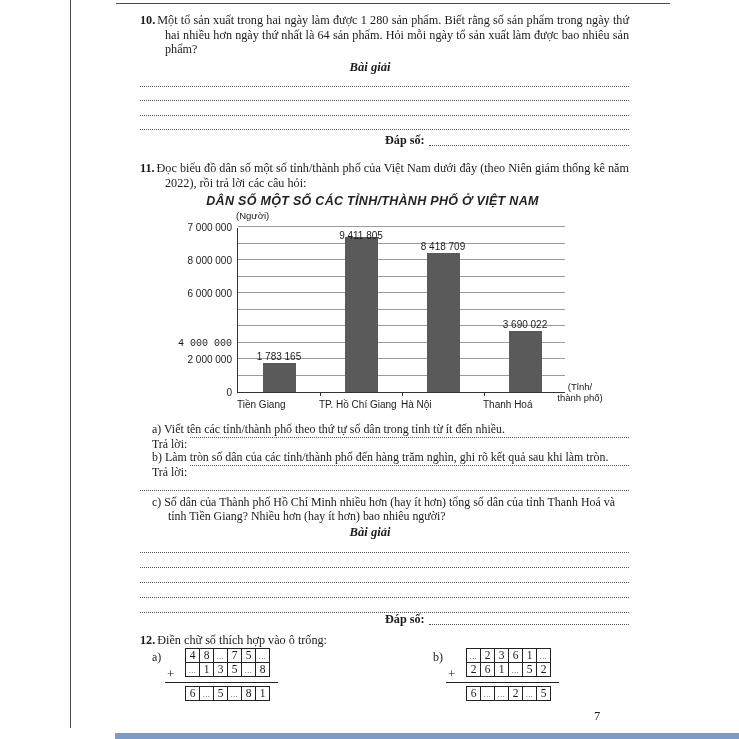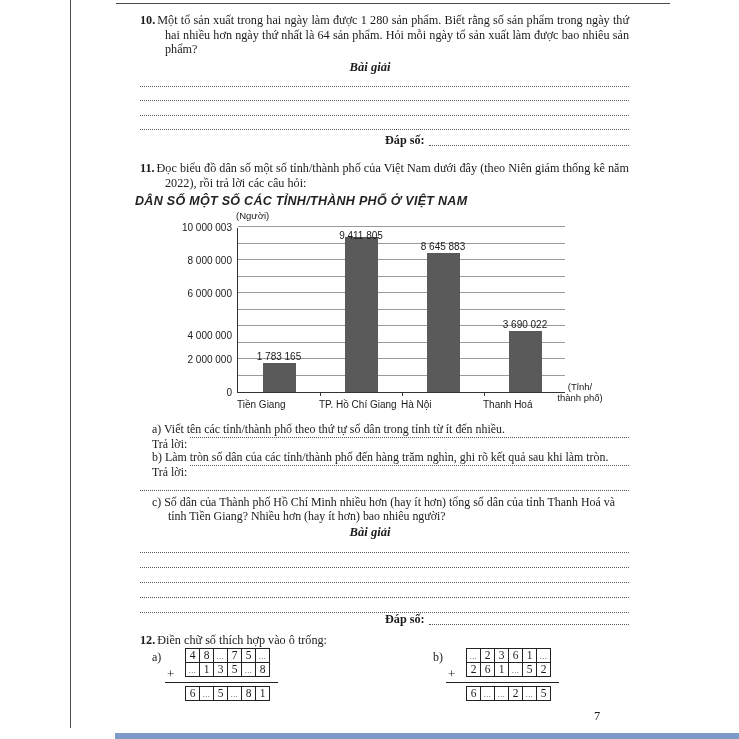--- a/index.html
+++ b/index.html
@@ -13,21 +13,21 @@
   .center-label{font-weight:bold;font-style:italic;font-size:12.6px;text-align:center}
   .dotline{border-bottom:1px dotted #555}
   .ansrow{display:flex;align-items:flex-end;font-size:12.2px}
   .ansrow .lbl{font-weight:bold;padding-right:4px;white-space:nowrap}
   .dotfill{flex:1;border-bottom:1px dotted #555;margin-bottom:2px}
   .qline{font-size:11.9px;line-height:13.5px;white-space:nowrap}
   .qwrap{font-size:11.9px;line-height:13.8px;text-indent:-16px;padding-left:16px}
   .trarow{display:flex;align-items:flex-start;font-size:11.9px}
   .trarow .lbl{padding-right:3px;white-space:nowrap}
   
-  .chart-title{font-family:"Liberation Sans",sans-serif;font-weight:bold;font-style:italic;font-size:12.5px;letter-spacing:.3px;color:#222}
+  .chart-title{font-family:"Liberation Sans",sans-serif;font-weight:bold;font-style:italic;font-size:12.5px;letter-spacing:.3px;text-align:center;color:#222}
   .unit{font-family:"Liberation Sans",sans-serif;font-size:9.5px;color:#1b1b1b}
   .plot{position:absolute;border-left:1px solid #333;border-bottom:1px solid #333}
   .gridline{position:absolute;left:0;width:100%;height:1px;background:#9a9a9a}
   .bar{position:absolute;bottom:0;width:33px}
   .bar-label{position:absolute;text-align:center;font-family:"Liberation Sans",sans-serif;font-size:10px;color:#1b1b1b}
   .xtick{position:absolute;top:100%;width:1px;height:4px;background:#333}
   .ylab{position:absolute;width:100%;text-align:right;font-family:"Liberation Sans",sans-serif;font-size:10px;color:#1b1b1b;line-height:12px}
   .cats{position:absolute;display:flex}
   .cat{width:82px;text-align:left;font-family:"Liberation Sans",sans-serif;font-size:10px;color:#1b1b1b}
   .axis-note{position:absolute;font-family:"Liberation Sans",sans-serif;font-size:9.5px;line-height:11px;text-align:center;color:#1b1b1b}
@@ -66,44 +66,44 @@
   <span class="dotfill"></span>
 </div>
 
 <div class="abs prob" style="left:140px;top:161px;width:489px">
   <span class="num">11.</span><span>Đọc biểu đồ dân số một số tỉnh/thành phố của Việt Nam dưới đây (theo Niên giám thống kê năm 2022), rồi trả lời các câu hỏi:</span>
 </div>
 
 <div class="abs chart-title" style="left:135px;top:194px;width:475px">DÂN SỐ MỘT SỐ CÁC TỈNH/THÀNH PHỐ Ở VIỆT NAM</div>
 <div class="abs unit" style="left:236px;top:210px">(Người)</div>
 <div class="abs" style="left:148px;top:228px;width:84px;height:165px">
-    <div class="ylab" style="top: -6px;">10 000 003</div>
+    <div class="ylab" style="top: -6px;">7 000 000</div>
     <div class="ylab" style="top: 27px;">8 000 000</div>
     <div class="ylab" style="top: 60px;">6 000 000</div>
-    <div class="ylab" style="top: 102px;">4 000 000</div>
+    <div class="ylab" style="top: 110px; font-family: Liberation Mono, monospace;">4 000 000</div>
     <div class="ylab" style="top: 126px;">2 000 000</div>
     <div class="ylab" style="top: 159px;">0</div>
   </div>
 <div class="plot" style="left:237px;top:228px;width:328px;height:165px">
     <div class="gridline" style="bottom: 16.5px;"></div>
     <div class="gridline" style="bottom: 33px;"></div>
     <div class="gridline" style="bottom: 49.5px;"></div>
     <div class="gridline" style="bottom: 66px;"></div>
     <div class="gridline" style="bottom: 82.5px;"></div>
     <div class="gridline" style="bottom: 99px;"></div>
     <div class="gridline" style="bottom: 115.5px;"></div>
     <div class="gridline" style="bottom: 132px;"></div>
     <div class="gridline" style="bottom: 148.5px;"></div>
     <div class="gridline" style="bottom: 165px;"></div>
     <div class="bar" style="left: 24.5px; height: 29.4222px; background: rgb(90, 90, 90);"></div>
     <div class="bar-label" style="left: -20px; width: 122px; bottom: 30.4222px;">1 783 165</div>
     <div class="bar" style="left: 106.5px; height: 155.295px; background: rgb(90, 90, 90);"></div>
     <div class="bar-label" style="left: 62px; width: 122px; bottom: 151px;">9 411 805</div>
     <div class="bar" style="left: 188.5px; height: 138.912px; background: rgb(90, 90, 90);"></div>
-    <div class="bar-label" style="left: 144px; width: 122px; bottom: 139.912px;">8 645 883</div>
+    <div class="bar-label" style="left: 144px; width: 122px; bottom: 139.912px;">8 418 709</div>
     <div class="bar" style="left: 270.5px; height: 60.8854px; background: rgb(90, 90, 90);"></div>
     <div class="bar-label" style="left: 226px; width: 122px; bottom: 61.8854px; text-align: center;">3 690 022</div>
     <div class="xtick" style="left: 82px;"></div>
     <div class="xtick" style="left: 164px;"></div>
     <div class="xtick" style="left: 246px;"></div>
   </div>
 <div class="cats" style="left:237px;top:399px;width:328px">
     <div class="cat">Tiền Giang</div>
     <div class="cat">TP. Hồ Chí Giang</div>
     <div class="cat">Hà Nội</div>

